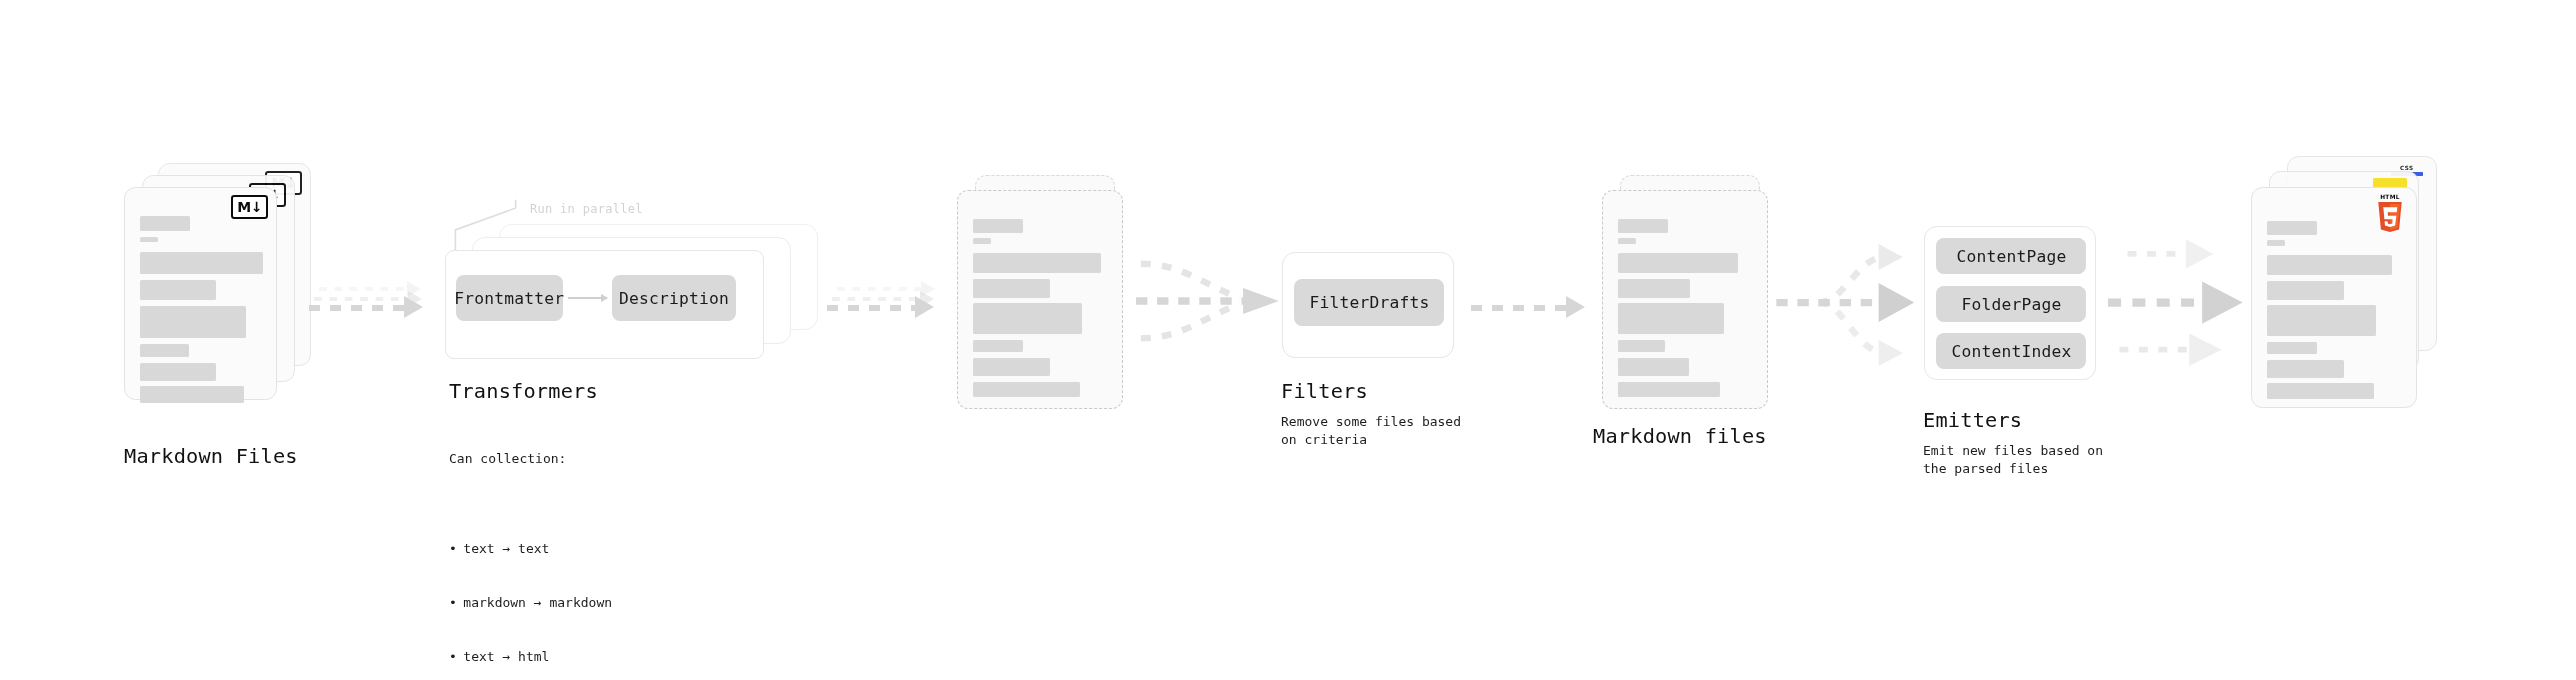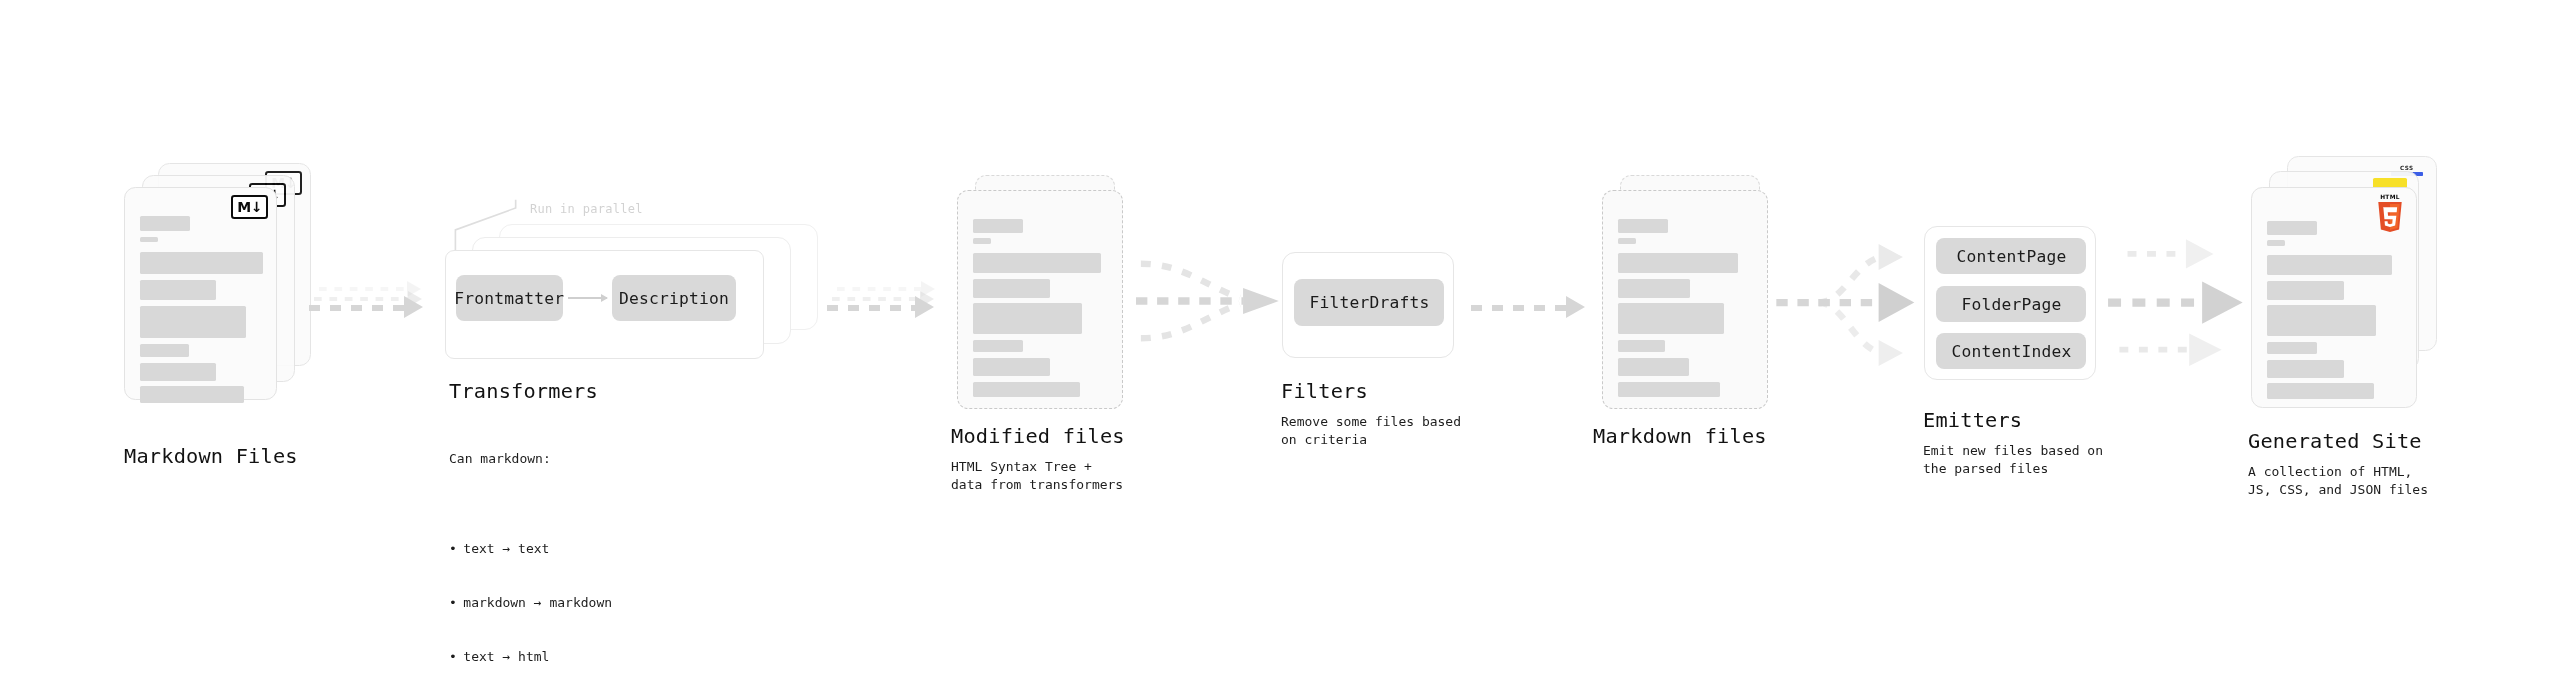--- a/index.html
+++ b/index.html
@@ -158,21 +158,21 @@
     <div class="proc-box" style="left:0px;top:26px;width:319px;height:109px;border-color:#e6e6e6;border-radius:9px;">
       <div class="chip" style="left:9.8px;top:24.4px;width:107px;height:46px;">Frontmatter</div>
       <div class="inner-arrow" style="left:122px;top:46px;width:39px;"></div>
       <div class="chip" style="left:166px;top:24.4px;width:124px;height:46px;">Description</div>
     </div>
   </div>
 
   <div class="label" style="left:449px;top:379px;width:276px;">
     <div class="title">Transformers</div>
     <div class="sub" style="margin-top:11.4px;">
-      <div class="caption-lead">Can markdown:</div>
+      <div class="caption-lead">Can collection:</div>
       <ul class="bullets">
         <li>text → text</li>
         <li>markdown → markdown</li>
         <li>text → html</li>
       </ul>
     </div>
   </div>
 
   <div class="arrow faint2 small" style="left:837px;top:283px;width:98px;">
       <div class="dash"></div>
@@ -194,25 +194,20 @@
         <div class="ln" style="width:50px;height:14px;"></div>
         <div class="ln" style="width:18.7px;height:5.7px;margin-bottom:9px;"></div>
         <div class="ln" style="width:94%;height:20.3px;"></div>
         <div class="ln" style="width:57%;height:18.7px;"></div>
         <div class="ln" style="width:80%;height:31px;"></div>
         <div class="ln" style="width:37%;height:12.2px;"></div>
         <div class="ln" style="width:57%;height:18px;"></div>
         <div class="ln" style="width:79%;height:15.4px;"></div>
       </div>
     </div>
-  </div>
-  <div class="label" style="left:951px;top:424px;width:268px;">
-    <div class="title">Modified files</div>
-    <div class="sub">HTML Syntax Tree +
-data from transformers</div>
   </div>
 
   <svg style="position:absolute;left:1136px;top:244px;width:146px;height:114px;" viewBox="0 0 180 140">
     <path d="M6 24 C58 24, 86 52, 128 66" fill="none" stroke="#e4e4e4" stroke-width="8" stroke-dasharray="12 14"></path>
     <path d="M6 116 C58 116, 86 88, 128 74" fill="none" stroke="#e4e4e4" stroke-width="8" stroke-dasharray="12 14"></path>
     <path d="M0 70 L132 70" fill="none" stroke="#d6d6d6" stroke-width="9" stroke-dasharray="14 12"></path>
     <path d="M132 54 L176 70 L132 86 Z" fill="#d6d6d6"></path>
   </svg>
 
   <div class="proc-box" style="left:1282px;top:252px;width:172px;height:106px;">
@@ -303,20 +298,15 @@
         <div class="ln" style="width:18.7px;height:5.7px;margin-bottom:9px;"></div>
         <div class="ln" style="width:92%;height:20.3px;"></div>
         <div class="ln" style="width:57%;height:18.7px;"></div>
         <div class="ln" style="width:80%;height:31px;"></div>
         <div class="ln" style="width:37%;height:12.2px;"></div>
         <div class="ln" style="width:57%;height:18px;"></div>
         <div class="ln" style="width:79%;height:15.4px;"></div>
       </div>
     </div>
   </div>
-  <div class="label" style="left:2248px;top:429px;width:276px;">
-    <div class="title">Generated Site</div>
-    <div class="sub">A collection of HTML,
-JS, CSS, and JSON files</div>
-  </div>
 
 </div>
 
 
 </body></html>

